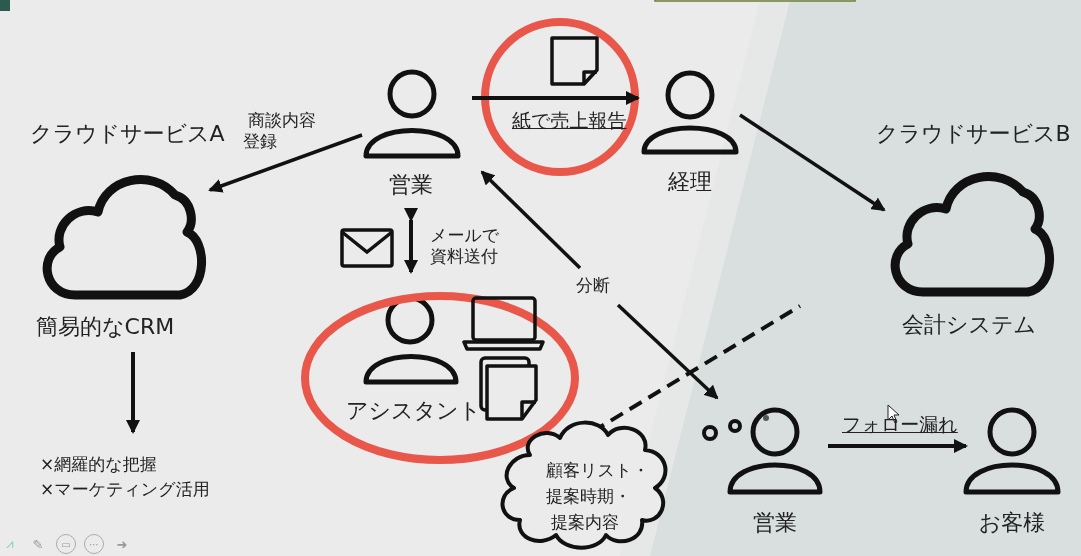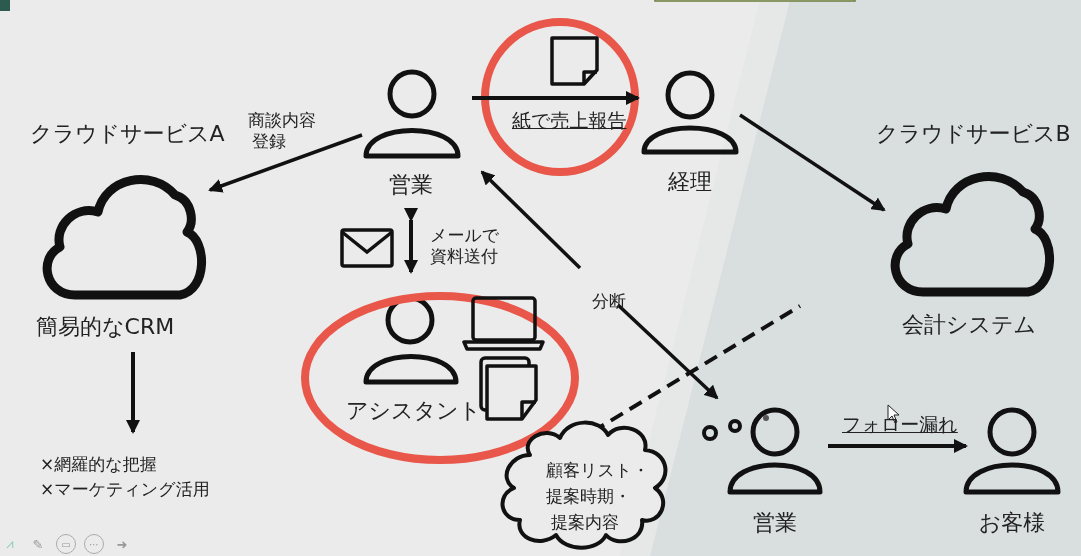--- a/index.html
+++ b/index.html
@@ -133,28 +133,28 @@
   <div class="lbl lg" style="left:36px; top:314px;">簡易的なCRM</div>
   <div class="lbl lg" style="left:902px; top:312px;">会計システム</div>
 
   <div class="lbl lg center" style="left:411px; top:172px;">営業</div>
   <div class="lbl lg center" style="left:690px; top:169px;">経理</div>
   <div class="lbl lg" style="left:346px; top:398px;">アシスタント</div>
   <div class="lbl lg center" style="left:775px; top:510px;">営業</div>
   <div class="lbl lg center" style="left:1012px; top:510px;">お客様</div>
 
   <div class="lbl md" style="left:248px; top:111px;">商談内容</div>
-  <div class="lbl md" style="left:252px; top:132px;">登録</div>
+  <div class="lbl md" style="left:243px; top:132px;">登録</div>
 
   <div class="lbl sm" style="left:512px; top:110px;">紙で売上報告</div>
 
   <div class="lbl md" style="left:430px; top:226px;">メールで</div>
   <div class="lbl md" style="left:430px; top:247px;">資料送付</div>
 
-  <div class="lbl md" style="left:592px; top:276px;margin-top:16px;">分断</div>
+  <div class="lbl md" style="left:576px; top:276px;">分断</div>
 
   <div class="lbl sm" style="left:842px; top:414px;">フォロー漏れ</div>
 
   <div class="lbl md ul" style="left:40px; top:455px;">×網羅的な把握</div>
   <div class="lbl md ul" style="left:40px; top:480px;">×マーケティング活用</div>
 
   <div class="lbl md" style="left:546px; top:461px;">顧客リスト・</div>
   <div class="lbl md" style="left:546px; top:487px;">提案時期・</div>
   <div class="lbl md" style="left:551px; top:513px;">提案内容</div>
 

